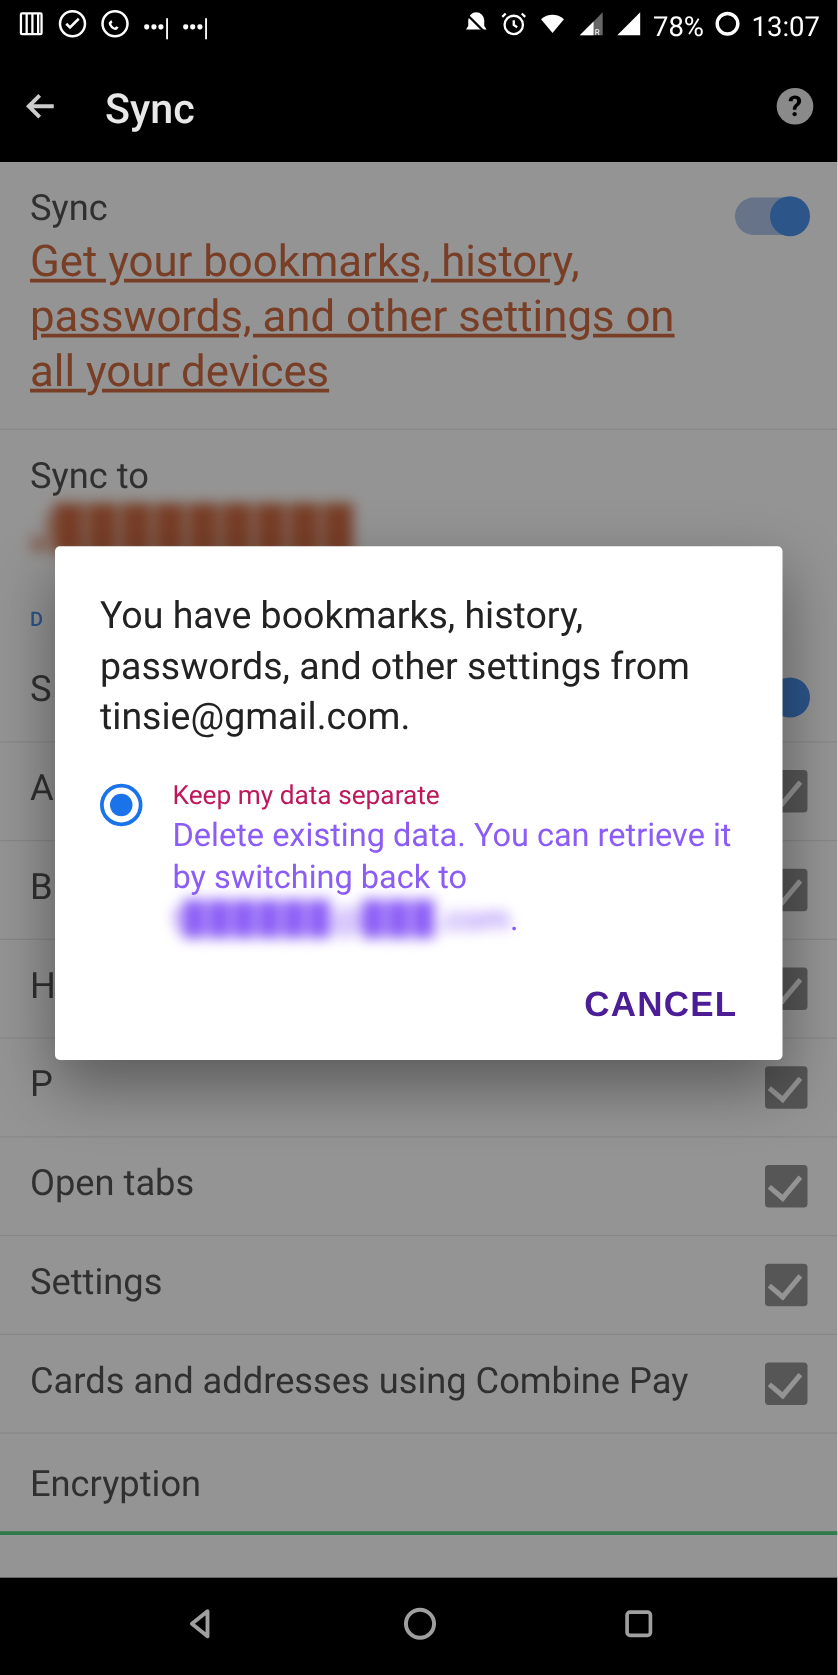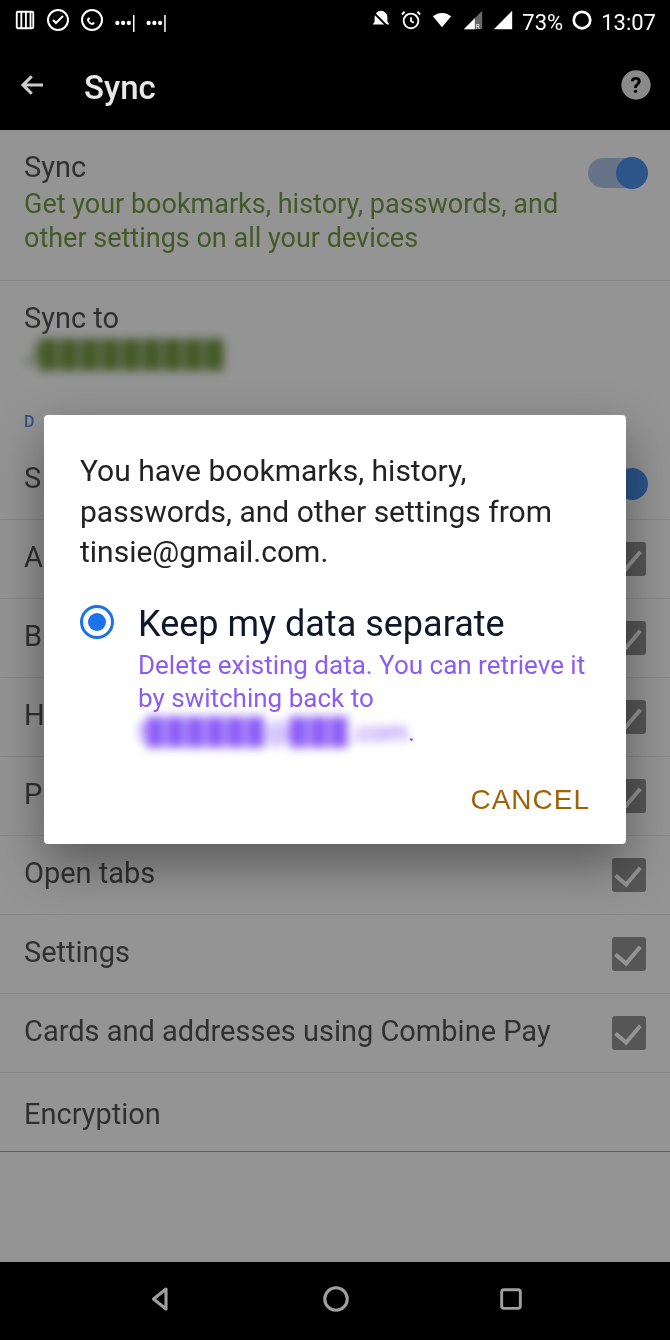--- a/index.html
+++ b/index.html
@@ -17,43 +17,43 @@
   
   .appbar { height: 86px; background: #000; color: #ccc; display: flex; align-items: center; padding: 0 18px; gap: 36px; }
   .appbar .title { font-size: 33px; font-weight: 500; color: #e8e8e8; }
   .help { margin-left: auto; }
 
   
   .list { background: #fff; }
   .row { padding: 20px 24px 24px; border-bottom: 1px solid #e3e3e3; display: flex; align-items: flex-start; justify-content: space-between; gap: 16px; }
   .row .textcol { flex: 1; }
   .row .titleTxt { font-size: 29px; color: #222; }
-  .row .sub { font-size: 27px; color: #4d7c0f; margin-top: 4px; line-height: 1.25; }
+  .row .sub { font-size: 35px; color: #c2410c; margin-top: 4px; line-height: 1.25; text-decoration: underline; }
   .toggle { width: 58px; height: 30px; background: #9cb6e6; border-radius: 30px; position: relative; top: 8px; }
   .toggle::after { content:""; width: 32px; height: 32px; background:#1a73e8; border-radius:50%; position:absolute; right:-2px; top:-1px; }
   .checkbox { width: 34px; height: 34px; background:#777; border-radius:3px; position: relative; top:2px;}
   .checkbox::after { content:""; position:absolute; left:8px; top:3px; width:12px; height:20px; border:solid #fff; border-width:0 4px 4px 0; transform:rotate(40deg);}
-  .section { font-size: 29px; color:#222; padding: 24px 24px 20px; border-bottom: 1px solid #22c55e;}
+  .section { font-size: 29px; color:#222; padding: 24px 24px 20px; border-bottom: 3px solid #22c55e;}
   .linky { color:#1a73e8; font-weight:500; }
   .redacted { filter: blur(5px); }
 
   
   .scrim { position:absolute; inset:0; background: rgba(60,60,60,0.55); }
 
   
-  .dialog { position:absolute; left:44px; right:44px; top:415px; background:#fff; border-radius:4px; box-shadow:0 20px 50px rgba(0,0,0,.4); padding: 36px 36px 18px; }
+  .dialog { position:absolute; left:44px; right:44px; top:437px; background:#fff; border-radius:4px; box-shadow:0 20px 50px rgba(0,0,0,.4); padding: 36px 36px 18px; }
   .dialog .msg { font-size: 30px; color:#222; line-height:1.35; }
   .option { display:flex; gap:24px; margin-top: 30px; align-items:flex-start; }
   .radio { width:34px; height:34px; border-radius:50%; border:3px solid #777; flex-shrink:0; position:relative; margin-top:2px;}
   .radio.sel { border-color:#1a73e8; }
   .radio.sel::after { content:""; position:absolute; inset:5px; background:#1a73e8; border-radius:50%; }
-  .opt-text .t { font-size:36px; color:#0f172a; }
+  .opt-text .t { font-size:21px; color:#be185d; }
   .opt-text .d { font-size:26px; color:#8b5cf6; margin-top:4px; line-height:1.3; }
   .dlg-actions { display:flex; justify-content:flex-end; gap:40px; margin-top:34px; padding-bottom:10px; }
-  .dlg-btn { color:#a16207; font-weight:400; font-size:28px; letter-spacing:1px; background:none; border:none; }
+  .dlg-btn { color:#4c1d95; font-weight:700; font-size:28px; letter-spacing:1px; background:none; border:none; }
 
   
   .navbar { position:absolute; left:0; right:0; bottom:0; height:78px; background:#000; display:flex; align-items:center; justify-content:space-evenly; }
   .navbar svg { opacity: .85; }
 
   
 </style>
 </head>
 <body>
 
@@ -105,21 +105,21 @@
             <path d="M2 22L22 2v20H2z" opacity=".4"></path>
             <path d="M2 22L14 10v12H2z"></path>
             <text x="15" y="22" font-size="7" fill="#fff">R</text>
           </svg>
       </span>
       <span>
         <svg width="22" height="22" viewBox="0 0 24 24" fill="#fff">
             <path d="M2 22L22 2v20H2z"></path>
           </svg>
       </span>
-      <span class="batt">73%</span>
+      <span class="batt">78%</span>
       <span>
         <svg width="22" height="22" viewBox="0 0 24 24" fill="none" stroke="#fff" stroke-width="3">
             <circle cx="12" cy="12" r="9"></circle>
           </svg>
       </span>
       <span class="time">13:07</span>
     </div>
   </div>
 
   <div class="appbar">

